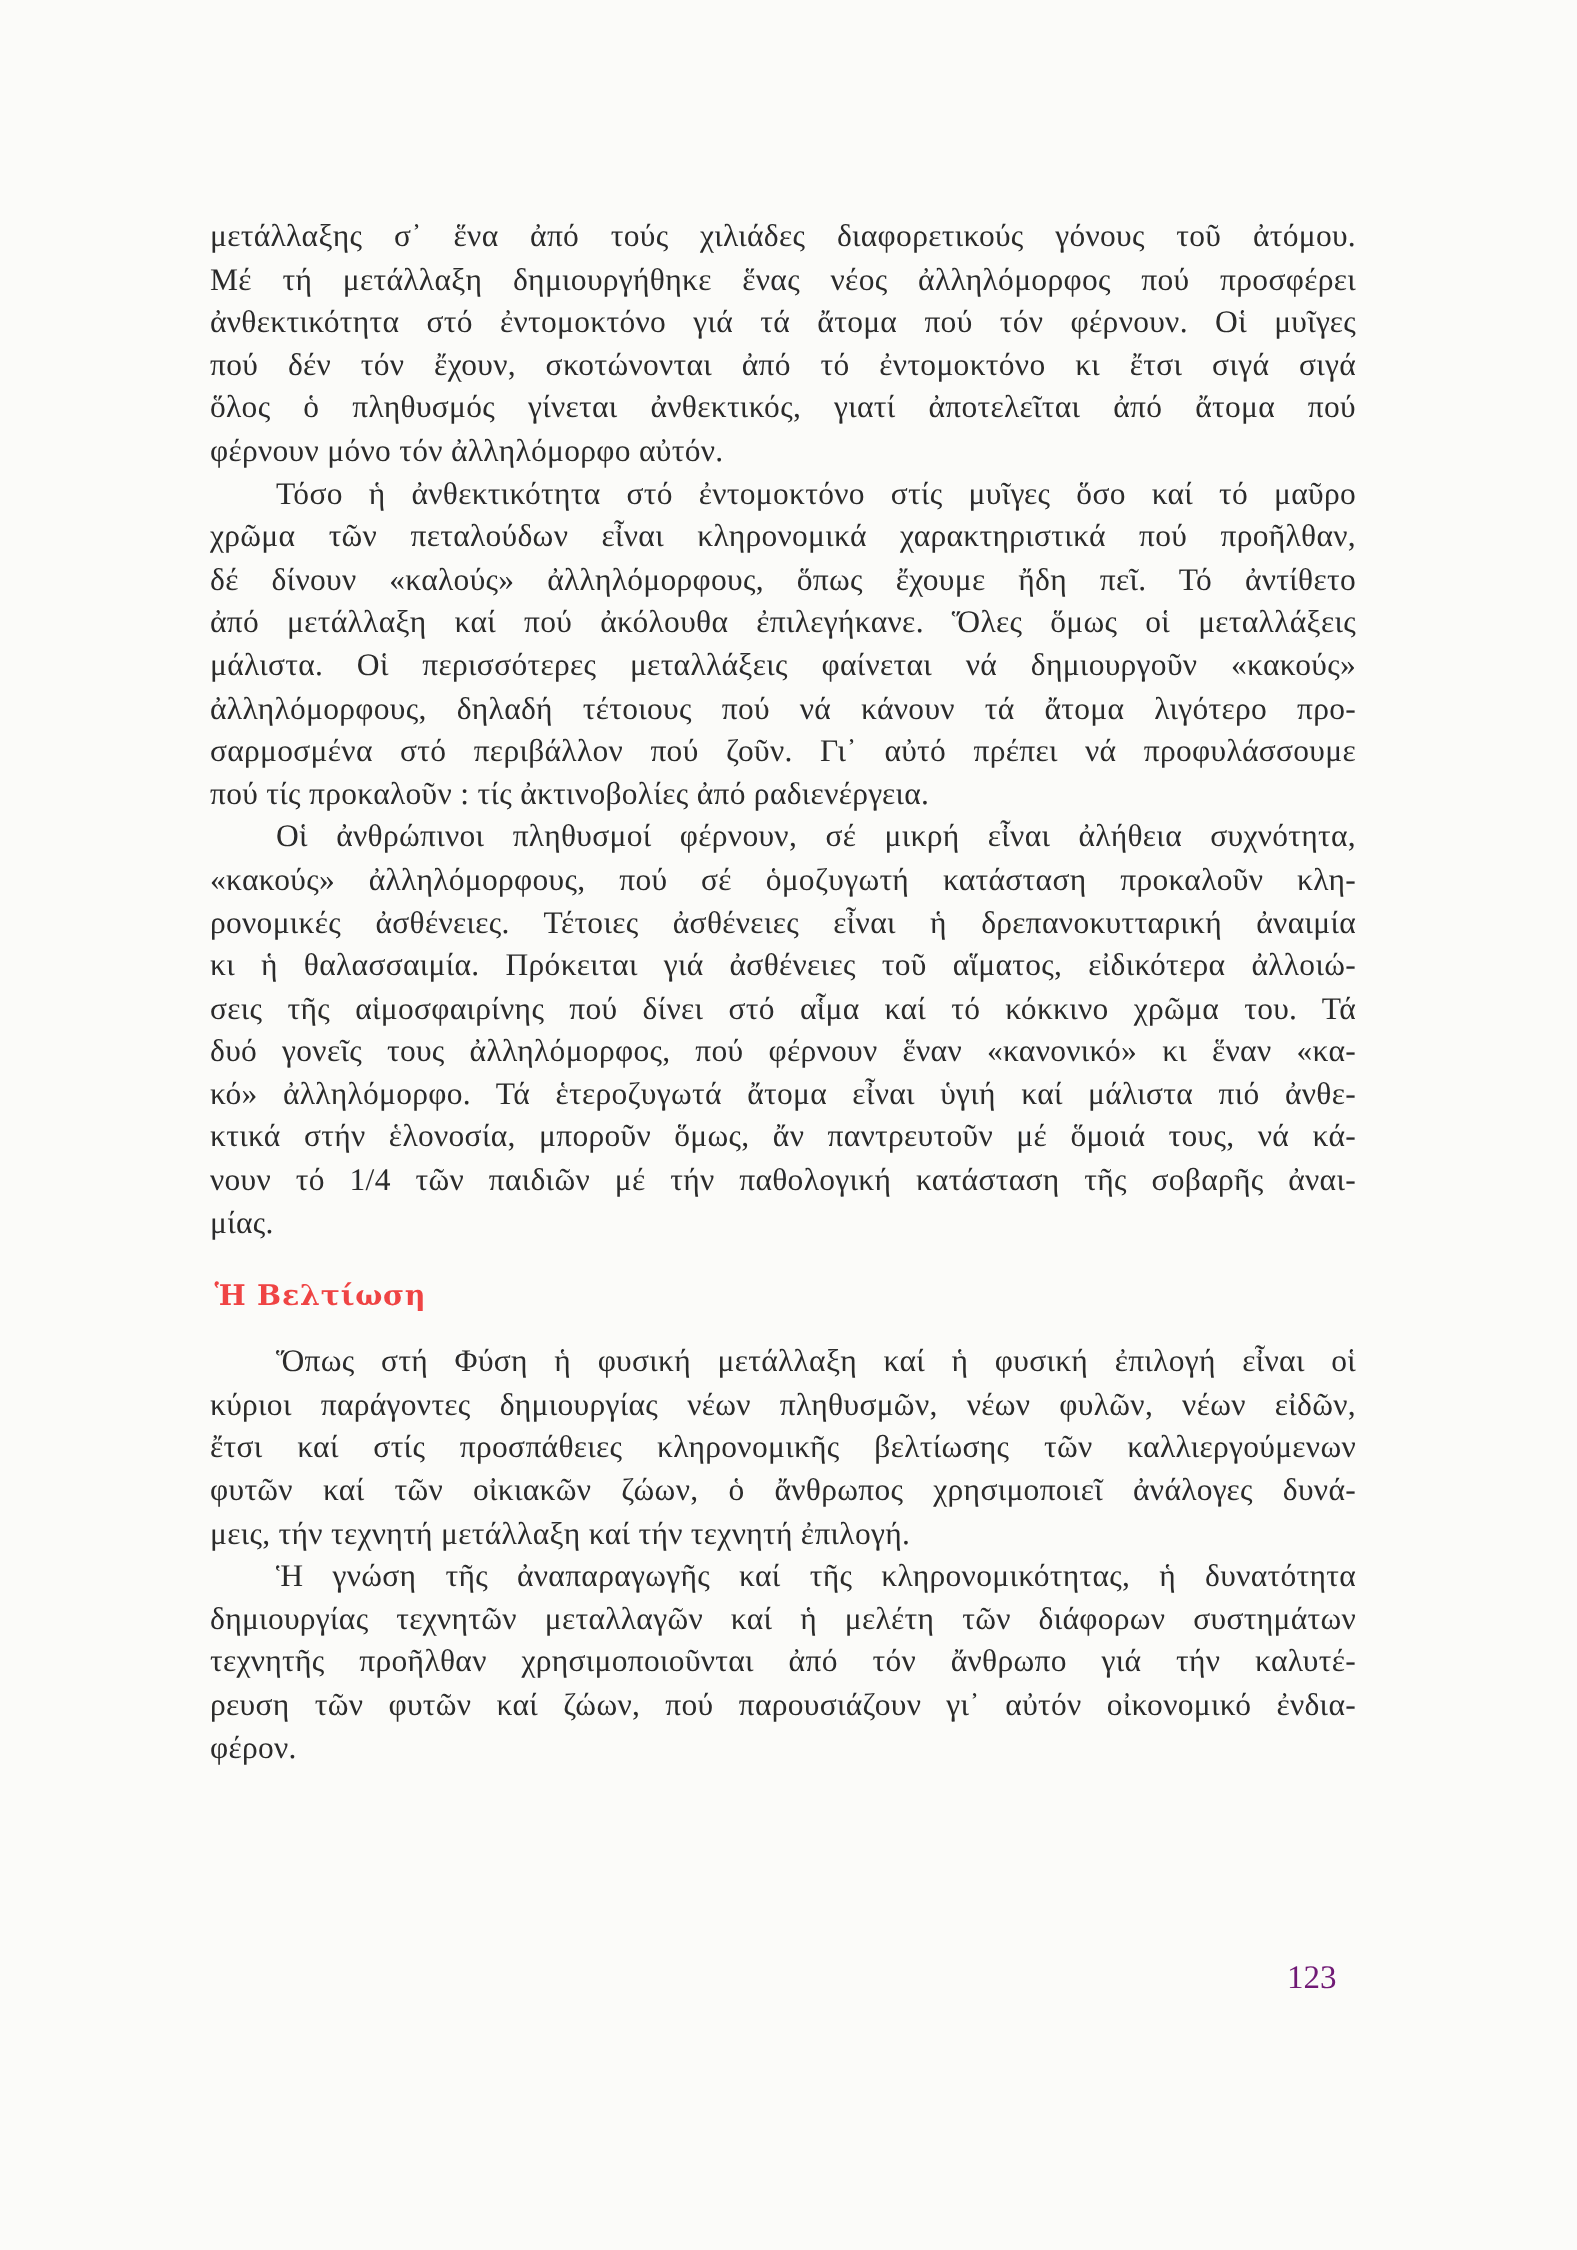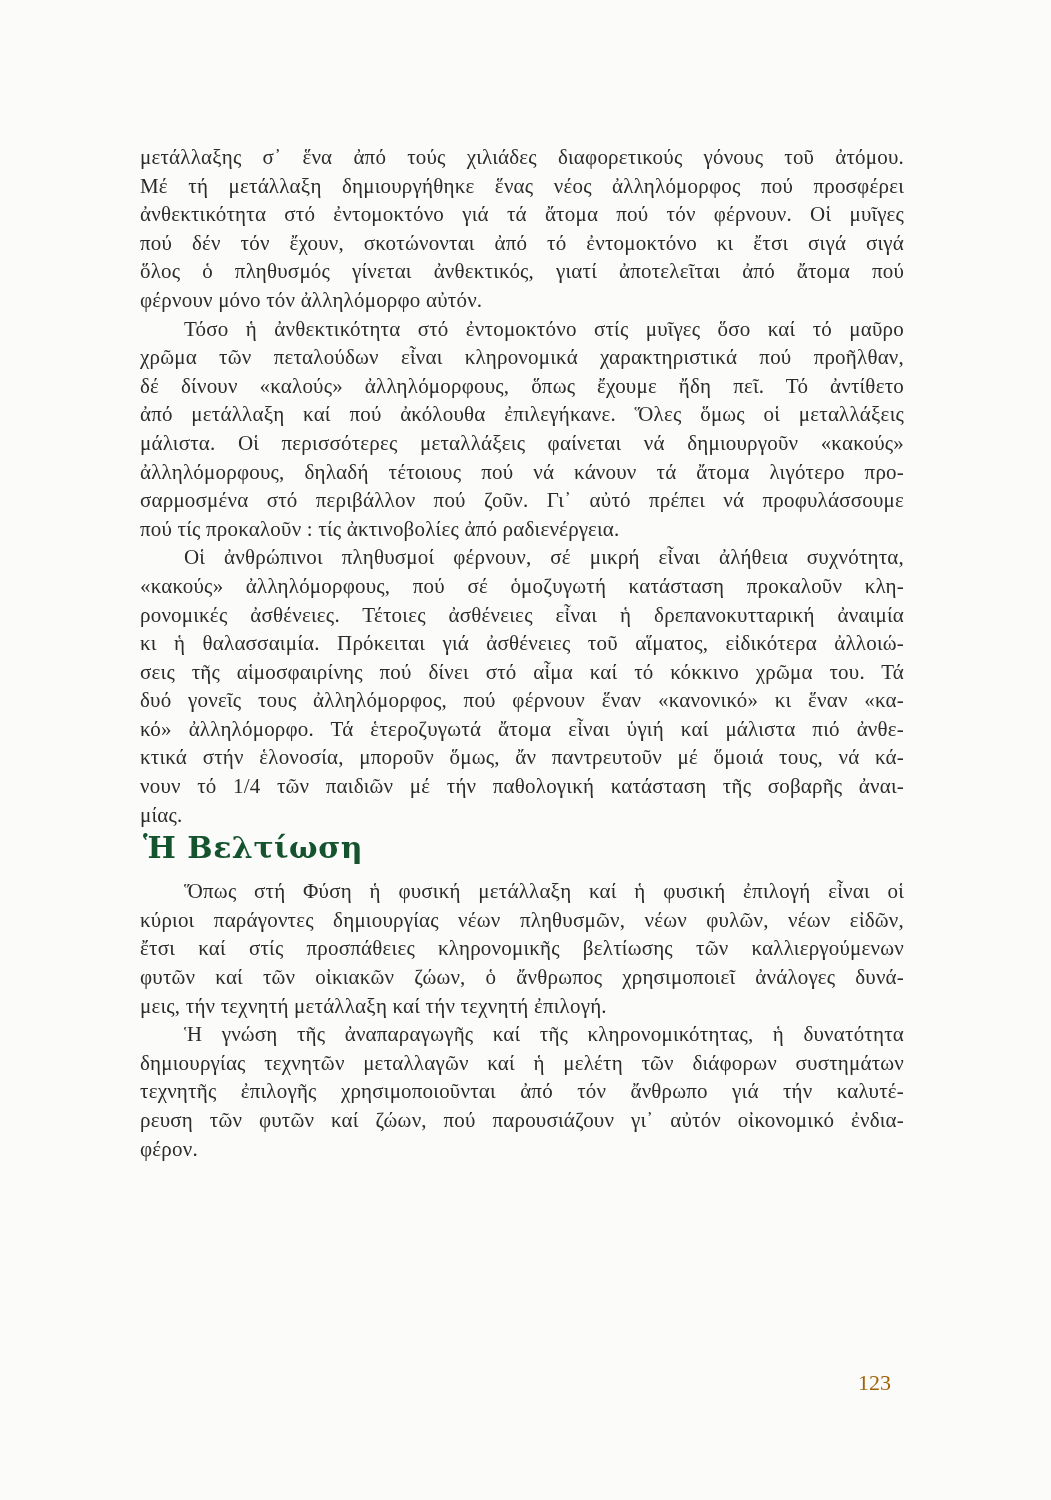--- a/index.html
+++ b/index.html
@@ -26,34 +26,34 @@
       text-align: justify;
       text-align-last: justify;
       display: block;
       letter-spacing: 0.2px;
     }
     .line.last { text-align-last: left; }
     .line.indent { padding-left: 44px; }
     .heading {
       font-family: "DejaVu Serif", "Liberation Serif", serif;
       font-weight: bold;
-      font-size: 30px;
+      font-size: 19px;
       line-height: 34px;
-      margin-top: 2px;
+      margin-top: 18px;
       margin-bottom: 12px;
       padding-left: 3px;
-      color: #14532d;
+      color: #ef4444;
       letter-spacing: 0.5px;
     }
     .page-number {
       position: absolute;
       left: 858px;
-      top: 1370px;
+      top: 1305px;
       font-size: 22px;
-      color: #a16207;
+      color: #701a75;
     }
   </style>
 </head>
 <body>
 
 <div class="page">
   <div id="before">
       <div>
         <span class="line">μετάλλαξης σ᾽ ἕνα ἀπό τούς χιλιάδες διαφορετικούς γόνους τοῦ ἀτόμου.</span>
         <span class="line">Μέ τή μετάλλαξη δημιουργήθηκε ἕνας νέος ἀλληλόμορφος πού προσφέρει</span>
@@ -90,20 +90,20 @@
       <div>
         <span class="line indent">Ὅπως στή Φύση ἡ φυσική μετάλλαξη καί ἡ φυσική ἐπιλογή εἶναι οἱ</span>
         <span class="line">κύριοι παράγοντες δημιουργίας νέων πληθυσμῶν, νέων φυλῶν, νέων εἰδῶν,</span>
         <span class="line">ἔτσι καί στίς προσπάθειες κληρονομικῆς βελτίωσης τῶν καλλιεργούμενων</span>
         <span class="line">φυτῶν καί τῶν οἰκιακῶν ζώων, ὁ ἄνθρωπος χρησιμοποιεῖ ἀνάλογες δυνά-</span>
         <span class="line last">μεις, τήν τεχνητή μετάλλαξη καί τήν τεχνητή ἐπιλογή.</span>
       </div>
       <div>
         <span class="line indent">Ἡ γνώση τῆς ἀναπαραγωγῆς καί τῆς κληρονομικότητας, ἡ δυνατότητα</span>
         <span class="line">δημιουργίας τεχνητῶν μεταλλαγῶν καί ἡ μελέτη τῶν διάφορων συστημάτων</span>
-        <span class="line">τεχνητῆς ἐπιλογῆς χρησιμοποιοῦνται ἀπό τόν ἄνθρωπο γιά τήν καλυτέ-</span>
+        <span class="line">τεχνητῆς προῆλθαν χρησιμοποιοῦνται ἀπό τόν ἄνθρωπο γιά τήν καλυτέ-</span>
         <span class="line">ρευση τῶν φυτῶν καί ζώων, πού παρουσιάζουν γι᾽ αὐτόν οἰκονομικό ἐνδια-</span>
         <span class="line last">φέρον.</span>
       </div>
     </div>
 </div>
 
 <div class="page-number">123</div>
 
 </body></html>

